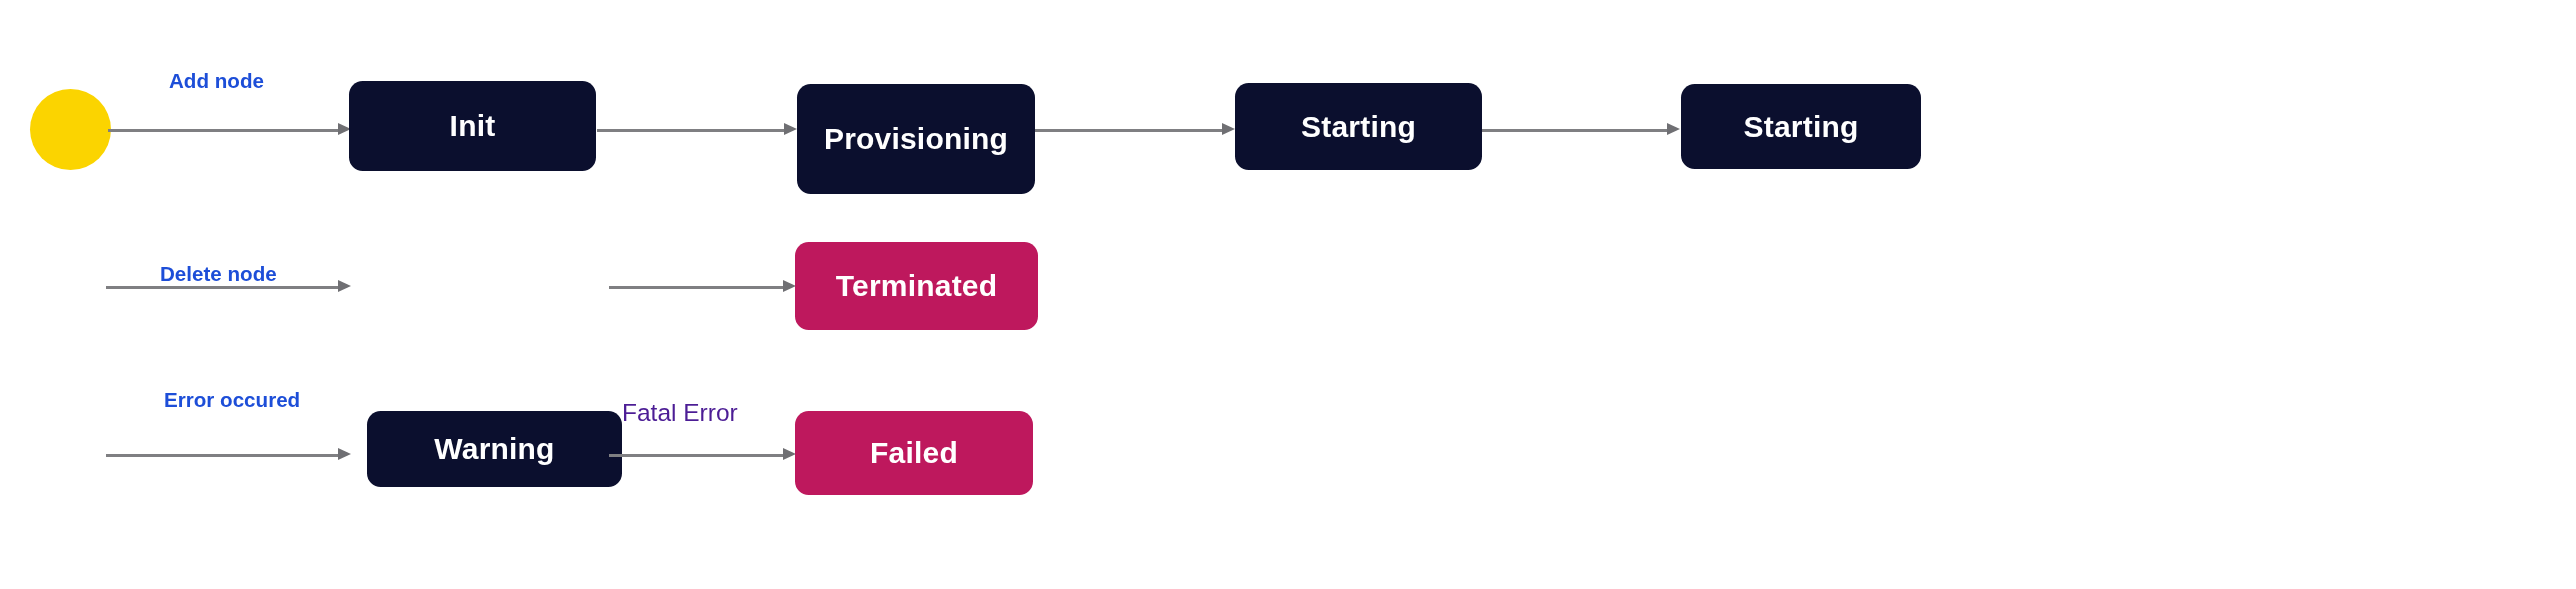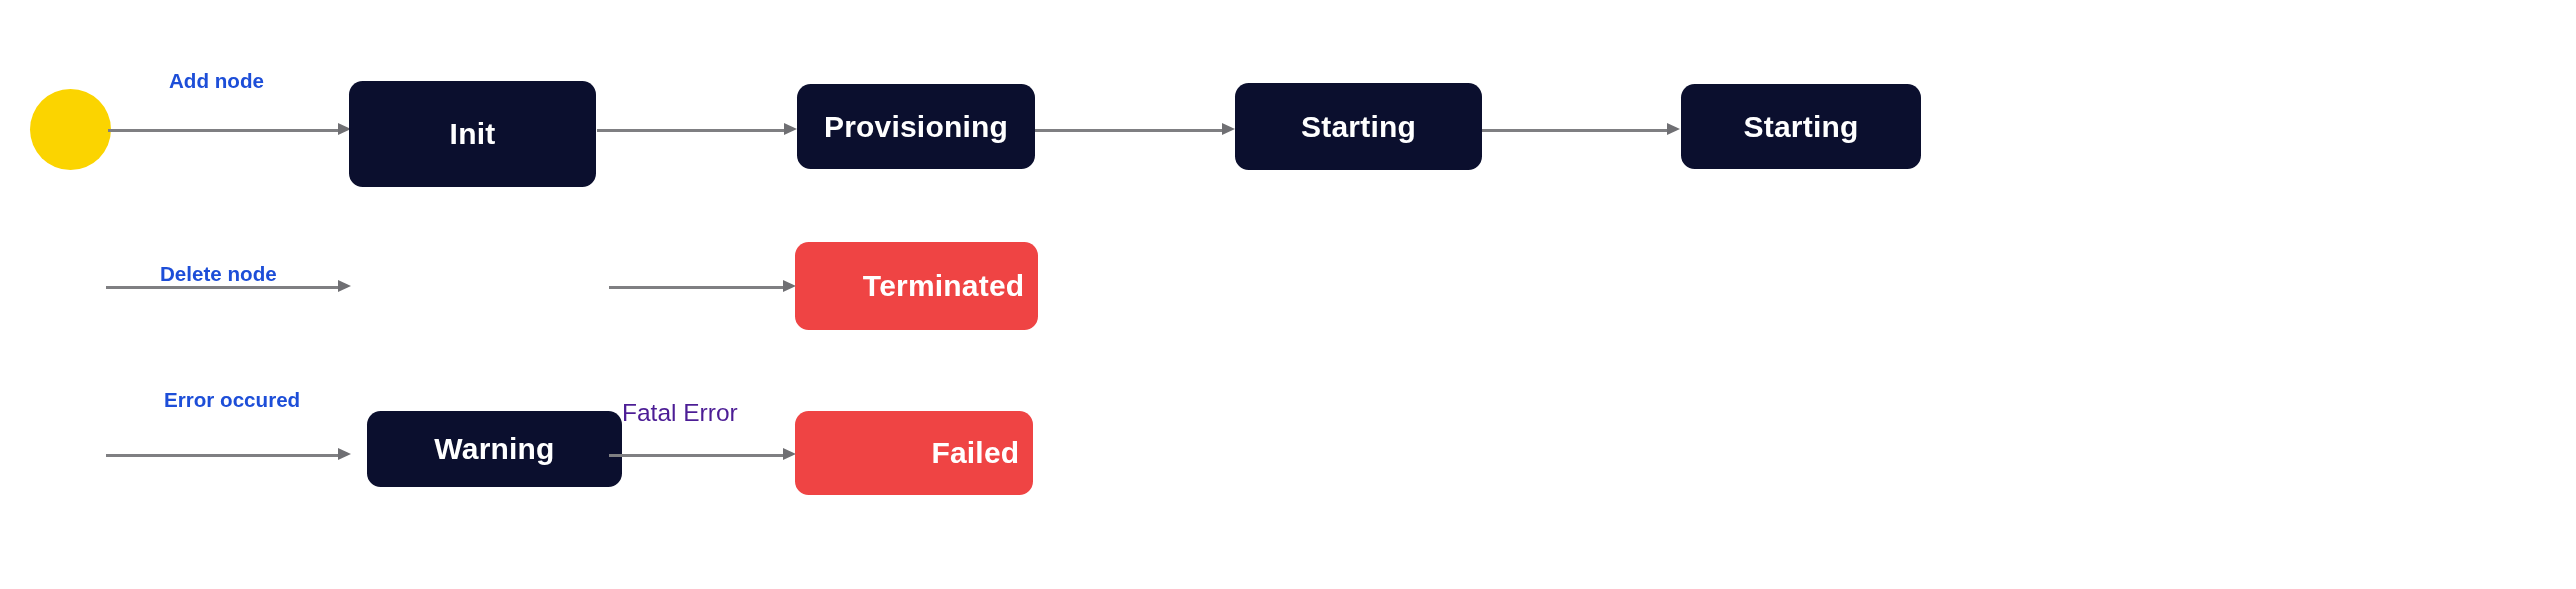--- a/index.html
+++ b/index.html
@@ -31,21 +31,21 @@
     padding: 0 13.7px;
   }
   .node .node-label {
     color: #ffffff;
     font-weight: 700;
     letter-spacing: 0.2px;
     white-space: nowrap;
     line-height: 1;
   }
   .node.navy  { background: #0b0f2e; }
-  .node.salmon{ background: #ef4444; justify-content: flex-end; }
+  .node.salmon{ background: #be185d; }
 
   
   .start-dot {
     position: absolute;
     border-radius: 50%;
     background: #fbd400;
   }
 
   
   .edge {
@@ -93,30 +93,30 @@
 
   <div class="start-dot" style="left:30px; top:89px; width:81px; height:81px;"></div>
 
   <div class="edge-label strong" style="left:169px; top:71px; font-size:20.6px;">Add node</div>
 
   <div class="edge" style="left:108px; top:120px; width:243px;">
     <div class="edge-line" style="width:232px;"></div>
     <div class="edge-head"></div>
   </div>
 
-  <div class="node navy" style="left:349px; top:81px; width:247px; height:106px;">
+  <div class="node navy" style="left:349px; top:81px; width:247px; height:90px;">
     <span class="node-label" style="font-size:30px;">Init</span>
   </div>
 
   <div class="edge" style="left:597px; top:120px; width:200px;">
     <div class="edge-line" style="width:188px;"></div>
     <div class="edge-head"></div>
   </div>
 
-  <div class="node navy" style="left:797px; top:84px; width:238px; height:85px;">
+  <div class="node navy" style="left:797px; top:84px; width:238px; height:110px;">
     <span class="node-label" style="font-size:30px;">Provisioning</span>
   </div>
 
   <div class="edge" style="left:1035px; top:120px; width:200px;">
     <div class="edge-line" style="width:188px;"></div>
     <div class="edge-head"></div>
   </div>
 
   <div class="node navy" style="left:1235px; top:83px; width:247px; height:87px;">
     <span class="node-label" style="font-size:30px;">Starting</span>

